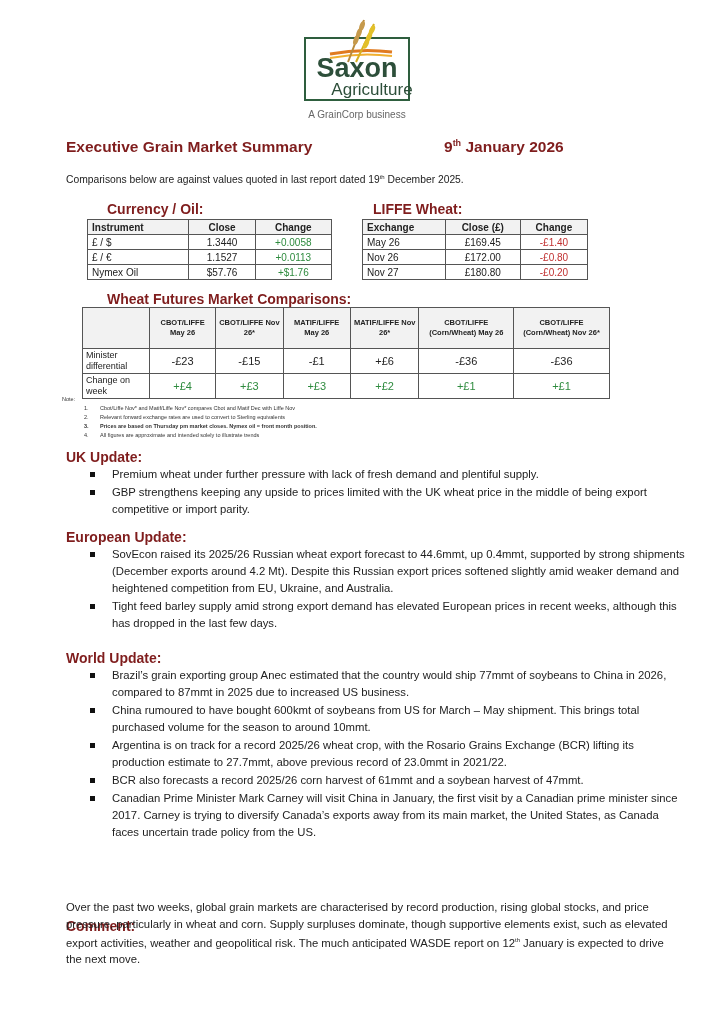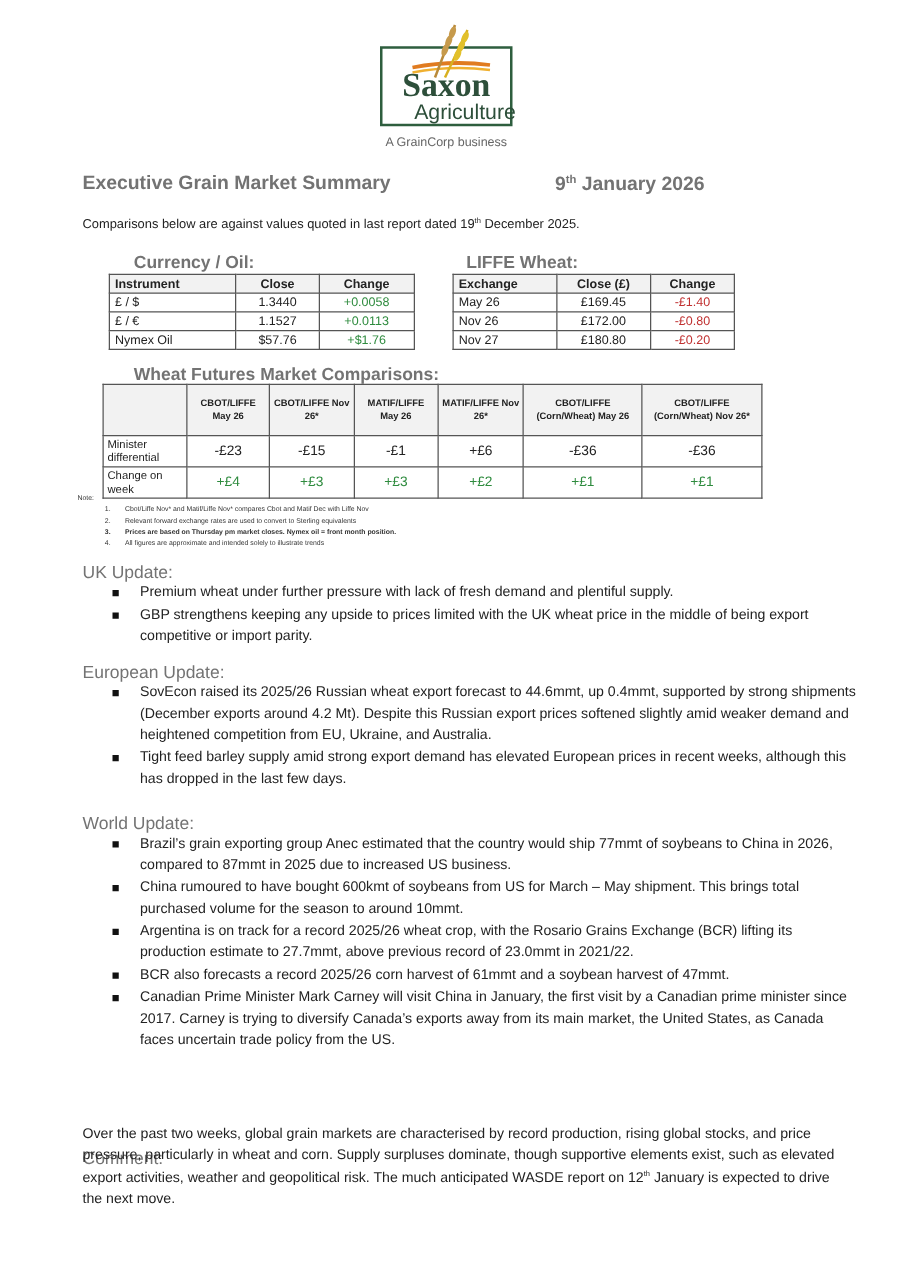--- a/index.html
+++ b/index.html
@@ -9,32 +9,32 @@
     }
     .abs { position: absolute; }
     
     .logo-box {
       left: 304px; top: 37px; width: 106px; height: 64px;
       border: 2px solid #2e5e3e; box-sizing: border-box;
     }
     .logo-wheat { left: 326px; top: 14px; width: 70px; height: 50px; }
     .logo-saxon {
       left: 306px; top: 54px; width: 102px; text-align: center;
-      font-weight: bold; font-size: 27px; color: #2d4f3a; letter-spacing: 0px; line-height: 28px; font-family: Liberation Serif, serif;
+      font-weight: bold; font-size: 27px; color: #2d4f3a; letter-spacing: 0px; line-height: 28px;
     }
     .logo-agri {
       left: 306px; top: 81px; width: 102px; text-align: center;
       font-size: 17px; color: #2d4f3a; line-height: 18px; padding-left: 15px;
     }
     .logo-tagline {
       left: 300px; top: 109px; width: 114px; text-align: center;
       font-size: 10px; color: #666666;
     }
     
-    .green { color: #737373; }
+    .green { color: #7f1d1d; }
     .title {
       left: 66px; top: 138px; font-size: 15.5px; font-weight: bold;
     }
     .date {
       left: 444px; top: 138px; font-size: 15.5px; font-weight: bold;
     }
     .date sup { font-size: 9px; }
     .intro { left: 66px; top: 174px; font-size: 10.3px; color: #222; }
     .intro sup { font-size: 6px; }
 
@@ -59,21 +59,21 @@
     #futures-table { left: 82px; top: 307px; width: 528px; font-size: 9.5px; }
     #futures-table th { font-size: 7.5px; height: 36px; line-height: 10px; padding: 2px 3px; }
     #futures-table td { height: 20px; font-size: 11px; }
     #futures-table td.rowlabel { font-size: 9px; line-height: 11px; text-align: left; padding: 1px 3px; width: 60px; }
 
     .notes { left: 62px; top: 396px; font-size: 5.5px; color: #333; }
     .notes ol { margin: 2px 0 0 0; padding-left: 28px; }
     .notes li { padding-left: 10px; line-height: 9px; }
     .notes li.bold { font-weight: bold; }
 
-    .section-head { font-size: 14px; font-weight: normal; }
+    .section-head { font-size: 14px; font-weight: bold; }
     ul.bullets {
       margin: 0; padding-left: 46px; list-style: none; font-size: 11.3px; line-height: 17px; color: #222;
     }
     ul.bullets li { position: relative; margin-bottom: 1px; }
     ul.bullets li::before {
       content: ""; position: absolute; left: -22px; top: 6px; width: 5px; height: 5px; background: #111;
     }
     .comment-text { font-size: 11.3px; line-height: 16.5px; color: #222; width: 610px; }
     .comment-text sup { font-size: 6px; }
   </style>

